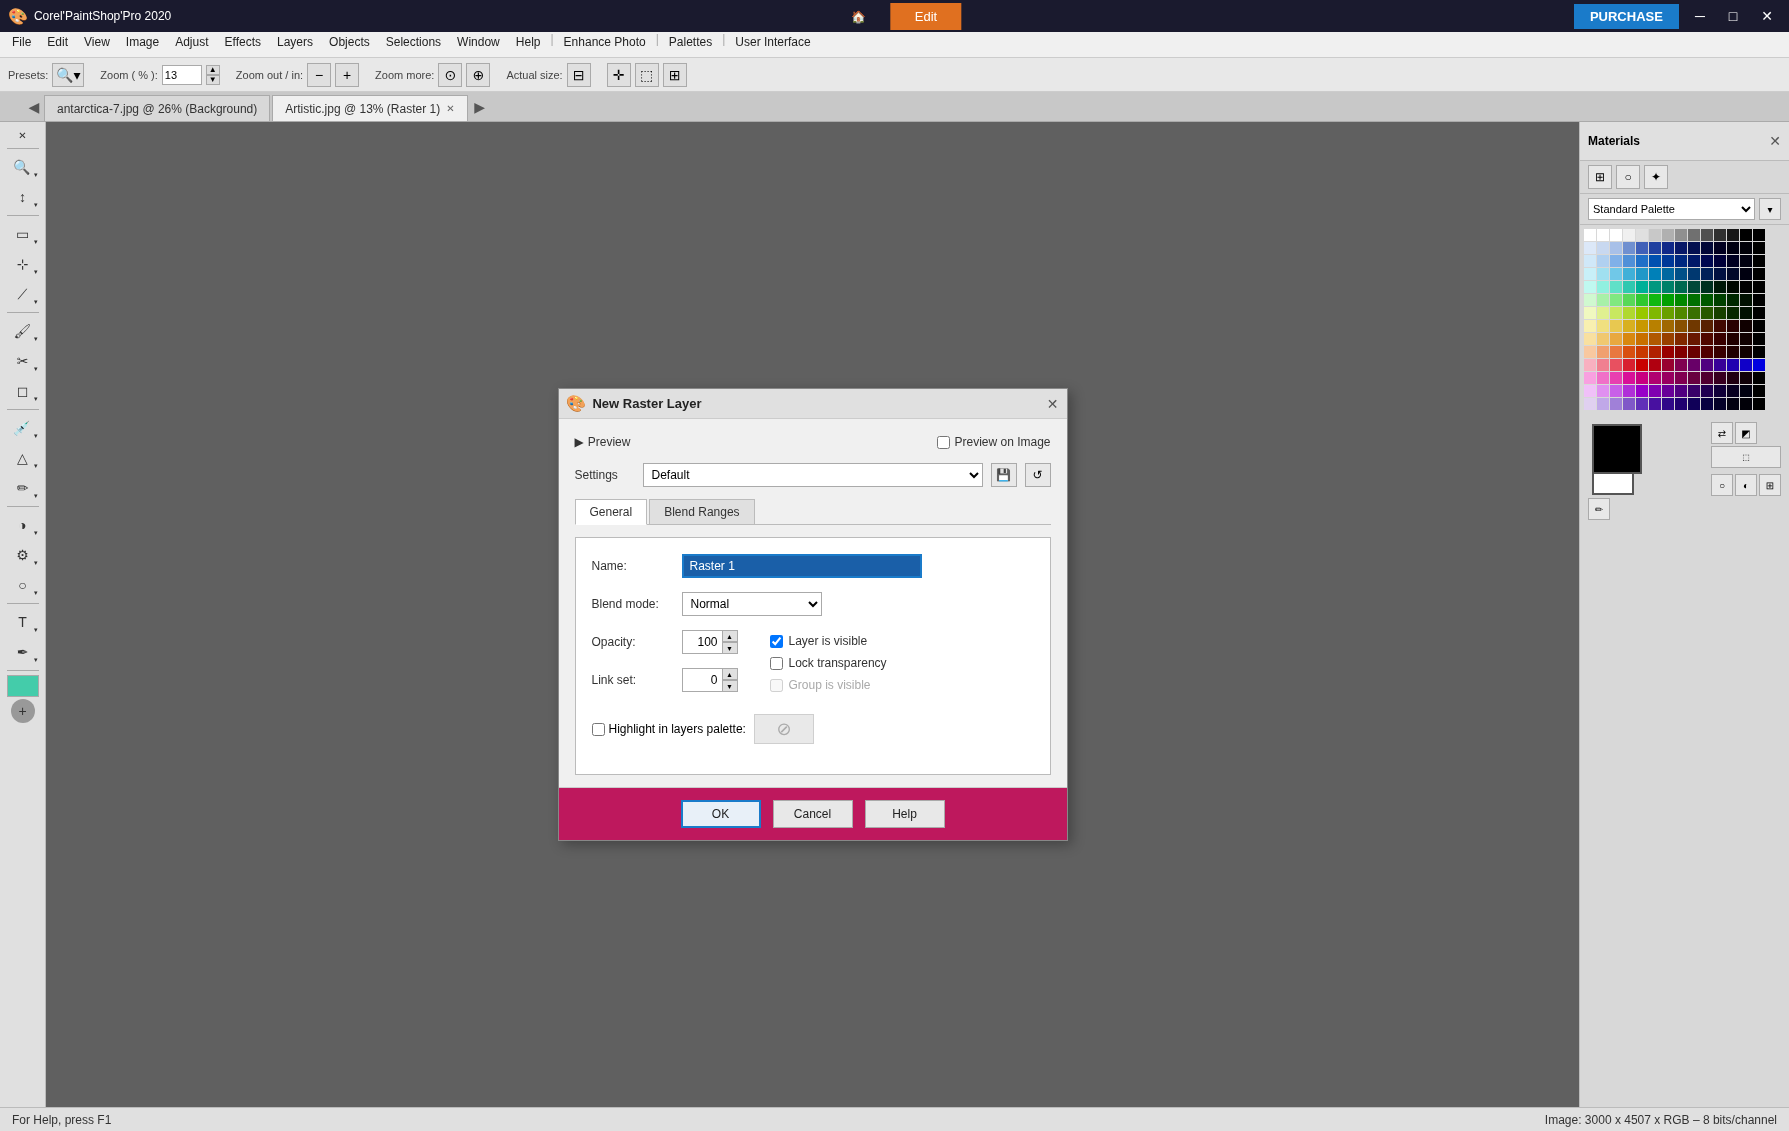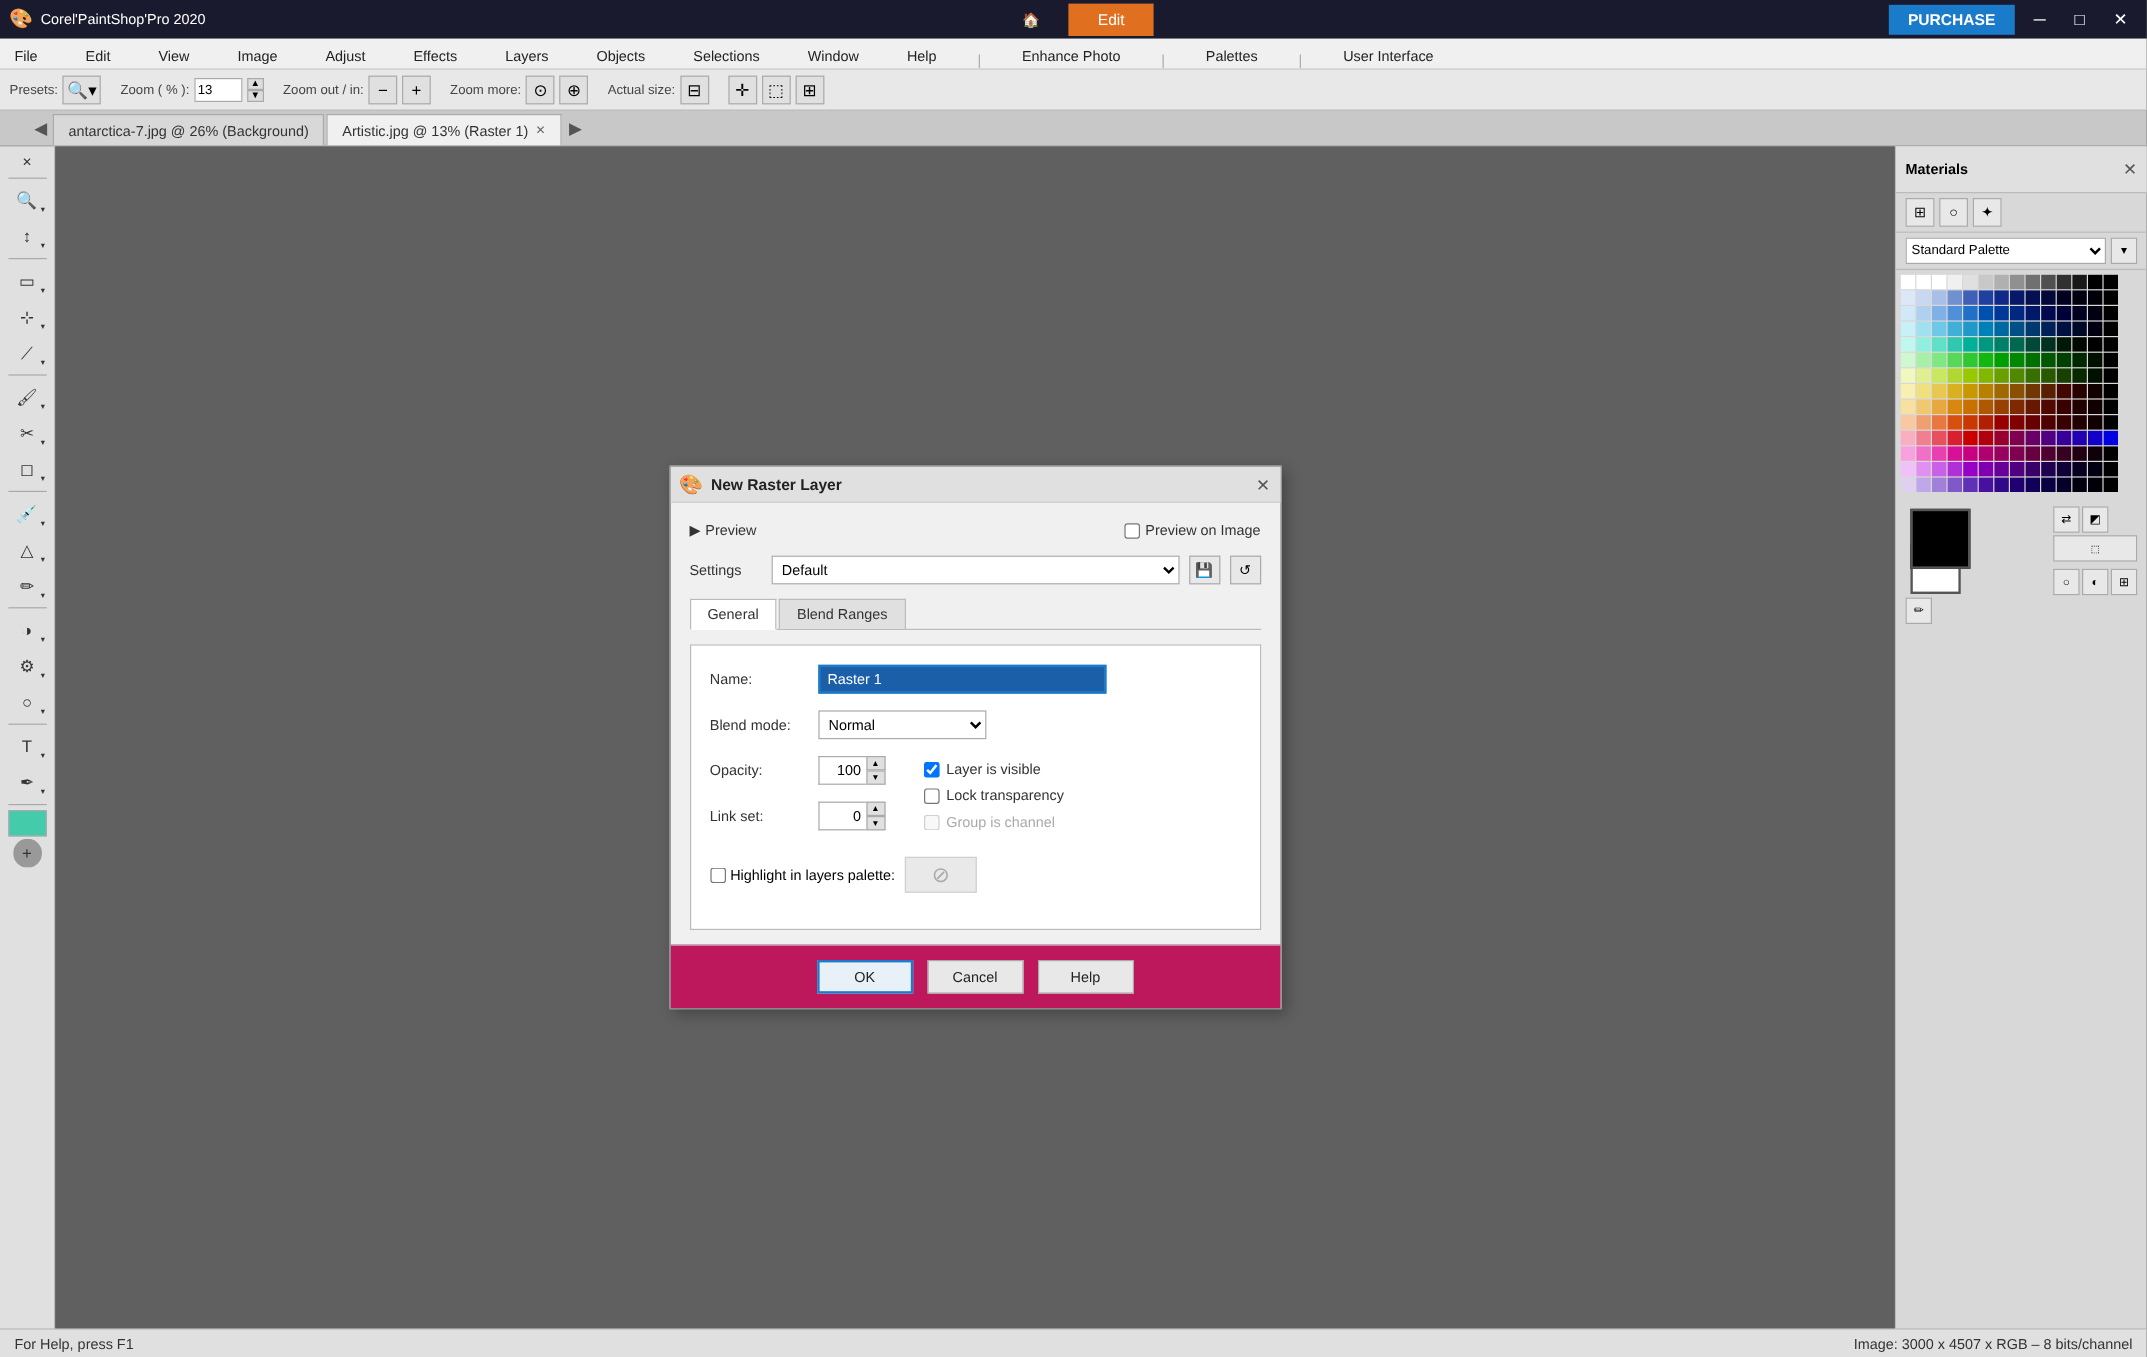--- a/index.html
+++ b/index.html
@@ -36,24 +36,23 @@
       cursor: pointer;
       font-weight: bold;
     }
     .win-btn { color: white; font-size: 14px; background: transparent; border: none; cursor: pointer; padding: 2px 8px; }
 
     
     #menubar {
       height: 26px;
       background: #f0f0f0;
       display: flex;
-      align-items: flex-end;
+      align-items: flex-start;
       padding: 0 4px;
       border-bottom: 1px solid #ccc;
-      gap: 24px;
     }
     .menu-item {
       padding: 3px 8px;
       cursor: pointer;
       color: #222;
       font-size: 12px;
     }
     .menu-separator { color: #aaa; padding: 0 2px; }
 
     
@@ -515,21 +514,21 @@
                 <div class="checkbox-row">
                   <input type="checkbox" id="layer-visible-cb" checked="" style="">
                   <label for="layer-visible-cb">Layer is visible</label>
                 </div>
                 <div class="checkbox-row">
                   <input type="checkbox" id="lock-transparency-cb" style="">
                   <label for="lock-transparency-cb">Lock transparency</label>
                 </div>
                 <div class="checkbox-row disabled">
                   <input type="checkbox" id="group-linked-cb" disabled="" style="">
-                  <label for="group-linked-cb">Group is channel</label>
+                  <label for="group-linked-cb">Group is visible</label>
                 </div>
               </div>
             </div>
 
             <div class="form-row" style="margin-top:8px;">
               <input type="checkbox" id="highlight-cb" style="">
               <label for="highlight-cb" style="margin-left:4px;">Highlight in layers palette:</label>
               <div id="color-highlight-btn">
                 <span class="no-sign">⊘</span>
               </div>

